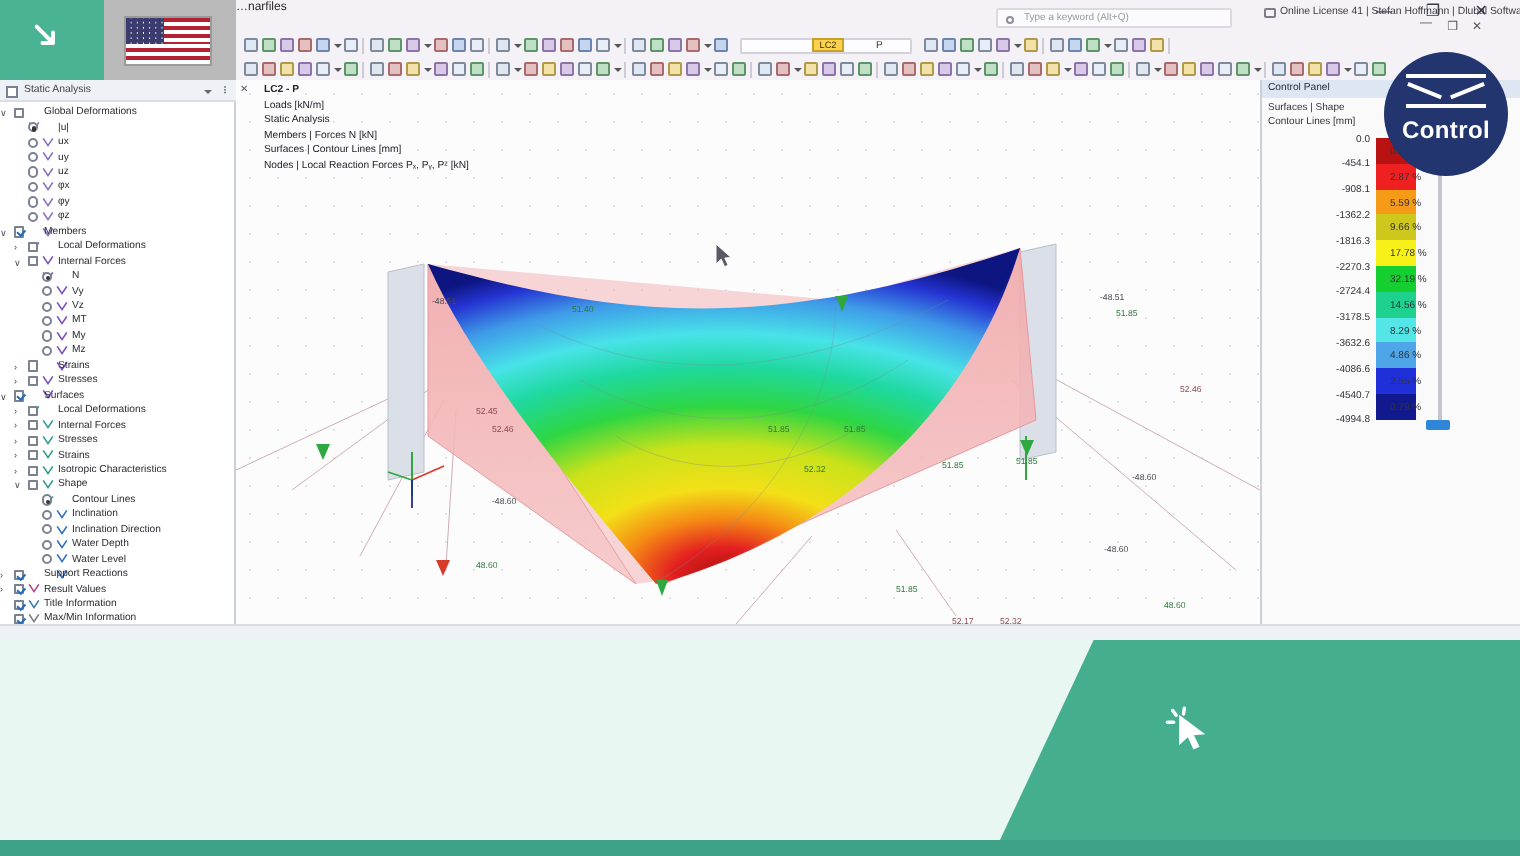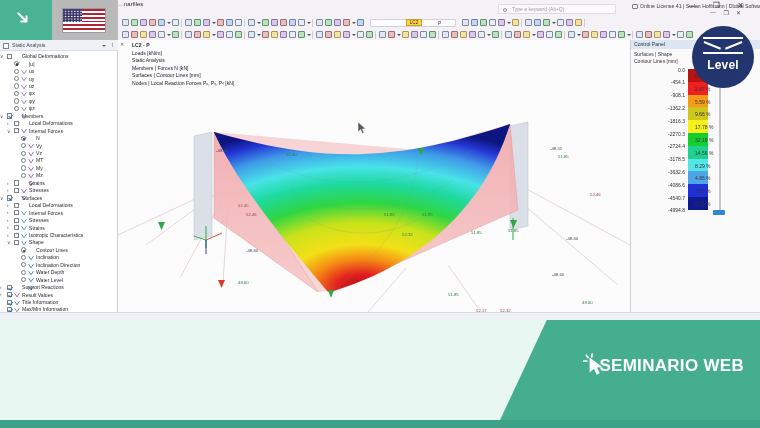--- a/index.html
+++ b/index.html
@@ -791,30 +791,29 @@
         <div class="stripe" style="top:23.04px"></div>
       </div>
       <div class="canton">
         <div class="stars"></div>
       </div>
     </div>
   </div>
 
   <div class="dlubal">
     <div class="mark"></div>
-    <div class="word">Level</div>
+    <div class="word">Control</div>
   </div>
 
   <div class="banner">
     <div class="banner-green"></div>
     <svg class="cursor-icon" viewBox="0 0 24 24">
       <path d="M7 5 L7 19 L11 15.4 L13.6 21 L16.4 19.7 L13.8 14.4 L19 14 Z" fill="#fff"></path>
       <g stroke="#fff" stroke-width="1.6" stroke-linecap="round">
         <line x1="4" y1="3" x2="5.6" y2="5.2"></line>
         <line x1="9.4" y1="2" x2="9" y2="4.6"></line>
         <line x1="1.6" y1="8.4" x2="4.4" y2="8.4"></line>
       </g>
     </svg>
-    <div class="banner-cta">SEMINARIO WEB</div>
     <div class="banner-bottom"></div>
   </div>
 
 </div>
 
 </body></html>

